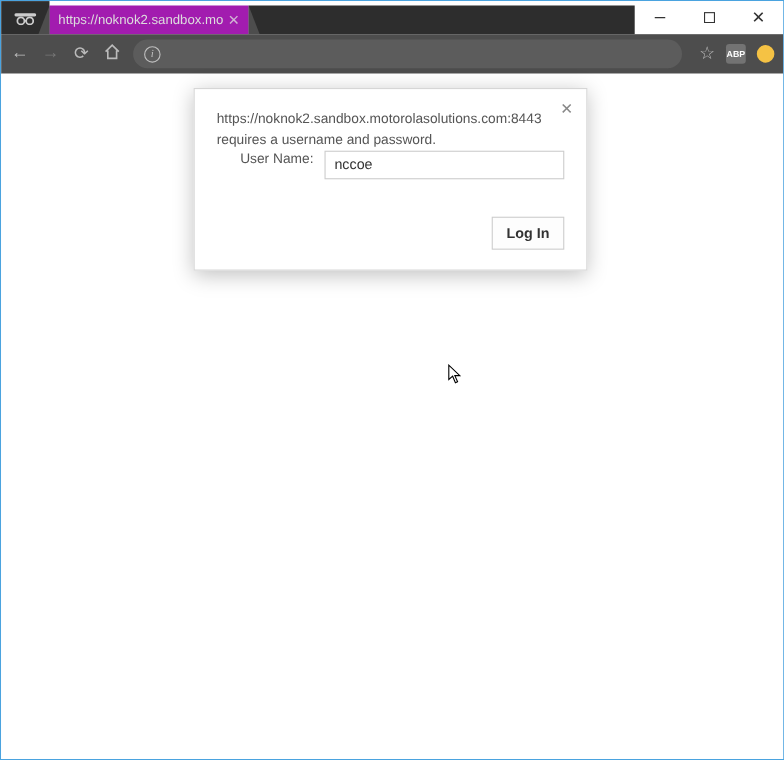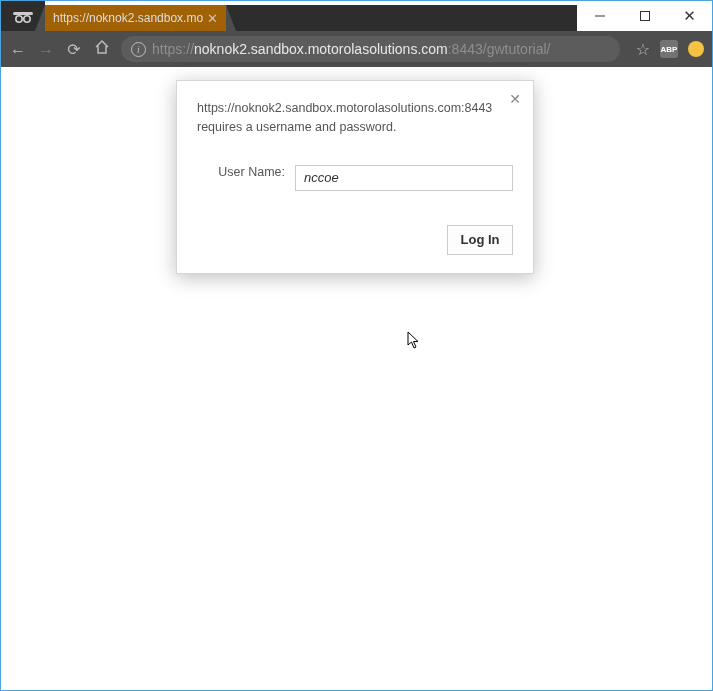--- a/index.html
+++ b/index.html
@@ -27,21 +27,21 @@
   }
   .incognito-icon {
     width: 44px;
     height: 30px;
     background: #2d2d2d;
     display: flex;
     align-items: center;
     justify-content: center;
   }
   .tab {
-    background: #a16207;
+    background: #a21caf;
     color: #ddd;
     height: 26px;
     margin-top: 4px;
     padding: 0 8px;
     display: flex;
     align-items: center;
     font-size: 12px;
     position: relative;
     min-width: 180px;
     max-width: 190px;
@@ -182,42 +182,40 @@
   }
   .dialog-close {
     position: absolute;
     top: 10px; right: 12px;
     color: #888;
     font-size: 14px;
   }
   .dialog-msg {
     color: #555;
     line-height: 1.5;
-    margin-bottom: 28px;
   }
   .form-row {
     display: flex;
     align-items: flex-start;
     margin-bottom: 24px;
   }
   .form-label {
     width: 98px;
     text-align: right;
     padding-right: 10px;
     color: #555;
   }
   .form-input {
     flex: 1;
     height: 26px;
     border: 1px solid #ccc;
     padding: 0 8px;
     font-size: 13px;
     color: #333;
     font-family: inherit;
-    font-style: italic;
   }
   .dialog-actions {
     display: flex;
     justify-content: flex-end;
     gap: 12px;
     margin-top: 34px;
   }
   .btn {
     min-width: 66px;
     height: 30px;
@@ -278,23 +276,20 @@
     <span class="nav-btn">←</span>
     <span class="nav-btn disabled">→</span>
     <span class="nav-btn">⟳</span>
     <span class="nav-btn">
       <svg width="16" height="16" viewBox="0 0 16 16">
           <path d="M2 8 L8 2 L14 8 M4 7 V14 H12 V7" fill="none" stroke="#bbb" stroke-width="1.5"></path>
         </svg>
     </span>
     <div class="addrbar">
       <span class="info-icon">i</span>
-      <span>
-        <span class="url-dim">https://</span><span class="url-bold">noknok2.sandbox.motorolasolutions.com</span><span class="url-dim">:8443/gwtutorial/</span>
-      </span>
     </div>
     <div class="ext-icons">
       <span class="star-icon">☆</span>
       <span class="abp">ABP</span>
       <span class="profile"></span>
     </div>
   </div>
 
   <div class="content">
 

